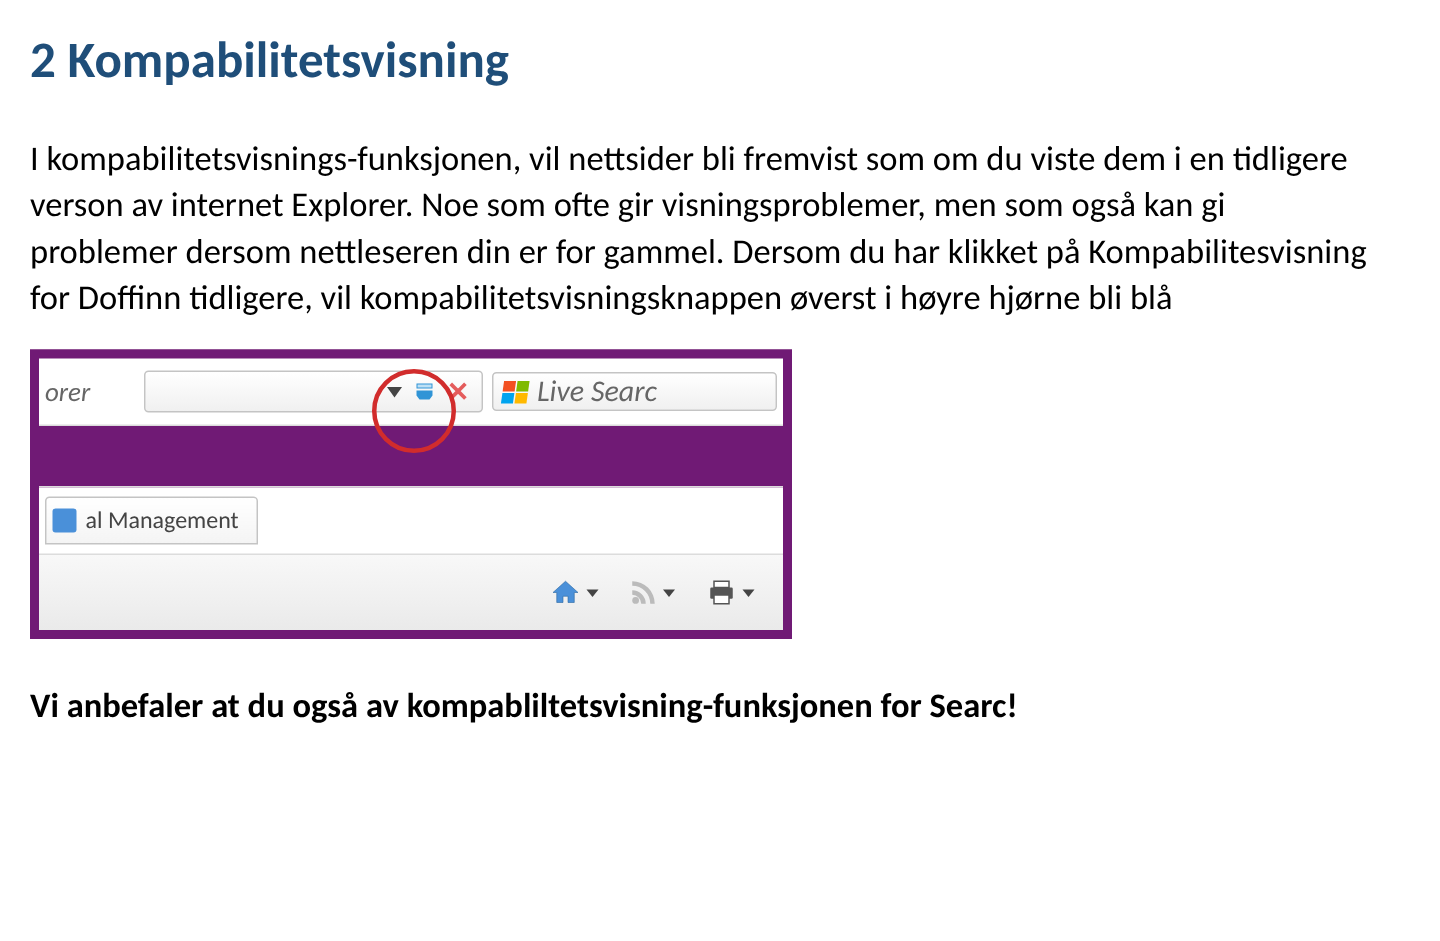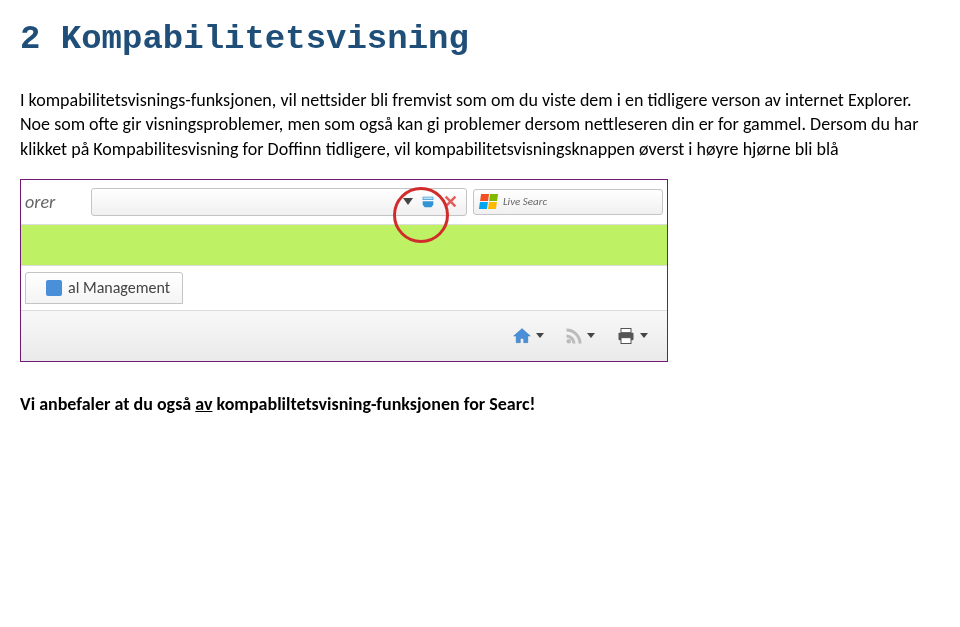--- a/index.html
+++ b/index.html
@@ -11,33 +11,32 @@
     color: #000000;
   }
   .page {
     padding: 20px 40px 40px 20px;
   }
   .heading {
     color: #1f4e79;
     font-size: 34px;
     font-weight: bold;
     margin: 0 0 30px 0;
-    font-family: Liberation Mono, monospace;
   }
   .paragraph {
-    font-size: 18px;
+    font-size: 23px;
     line-height: 1.35;
     margin: 0 0 18px 0;
     color: #000000;
   }
   .screenshot-box {
-    width: 648px;
+    width: 508px;
     margin: 6px 0 30px 0;
-    border: 1px solid #701a75;
-    background: #bef264;
+    border: 6px solid #701a75;
+    background: #701a75;
     box-sizing: border-box;
   }
   .ss-top {
     height: 44px;
     background: #ffffff;
     border-bottom: 1px solid #dcdcdc;
     display: flex;
     align-items: center;
     position: relative;
   }
@@ -119,42 +118,42 @@
     transform: skewX(-8deg);
   }
   .winflag span { display: block; }
   .wf1 { background: #f25022; }
   .wf2 { background: #7fba00; }
   .wf3 { background: #00a4ef; }
   .wf4 { background: #ffb900; }
   .live-text {
     font-style: italic;
     color: #666666;
-    font-size: 11px;
+    font-size: 20px;
   }
   .ss-mid {
     height: 40px;
     border-bottom: 1px solid #dcdcdc;
   }
   .ss-tab {
     height: 44px;
     background: #ffffff;
     border-bottom: 1px solid #dcdcdc;
     display: flex;
     align-items: center;
   }
   .tab-visual {
     height: 30px;
     margin-left: 4px;
     border: 1px solid #c4c4c4;
     border-radius: 3px 3px 0 0;
     background: linear-gradient(to bottom, #ffffff, #f4f4f4);
     display: flex;
     align-items: center;
-    padding: 0 12px 0 20px;
+    padding: 0 12px 0 4px;
     font-size: 16px;
     color: #444444;
     gap: 6px;
   }
   .fav {
     width: 16px;
     height: 16px;
     background: #4a90d9;
     border-radius: 2px;
   }
@@ -257,16 +256,16 @@
           <rect x="6" y="14" width="12" height="7" fill="#ffffff" stroke="#555" stroke-width="1.2"></rect>
         </svg>
         <span class="mini-down"></span>
       </div>
     </div>
 
   </div>
 
 
   <p class="paragraph bold-last" style="font-weight:bold;">
-    <span>Vi anbefaler at du også </span><span style="text-decoration:underline;" class="av">av</span><span> kompabliltetsvisning-funksjonen for Searc!</span>
+    <span>Vi anbefaler at du også </span><span style="" class="av">av</span><span> kompabliltetsvisning-funksjonen for Searc!</span>
   </p>
 
 </div>
 
 </body></html>

